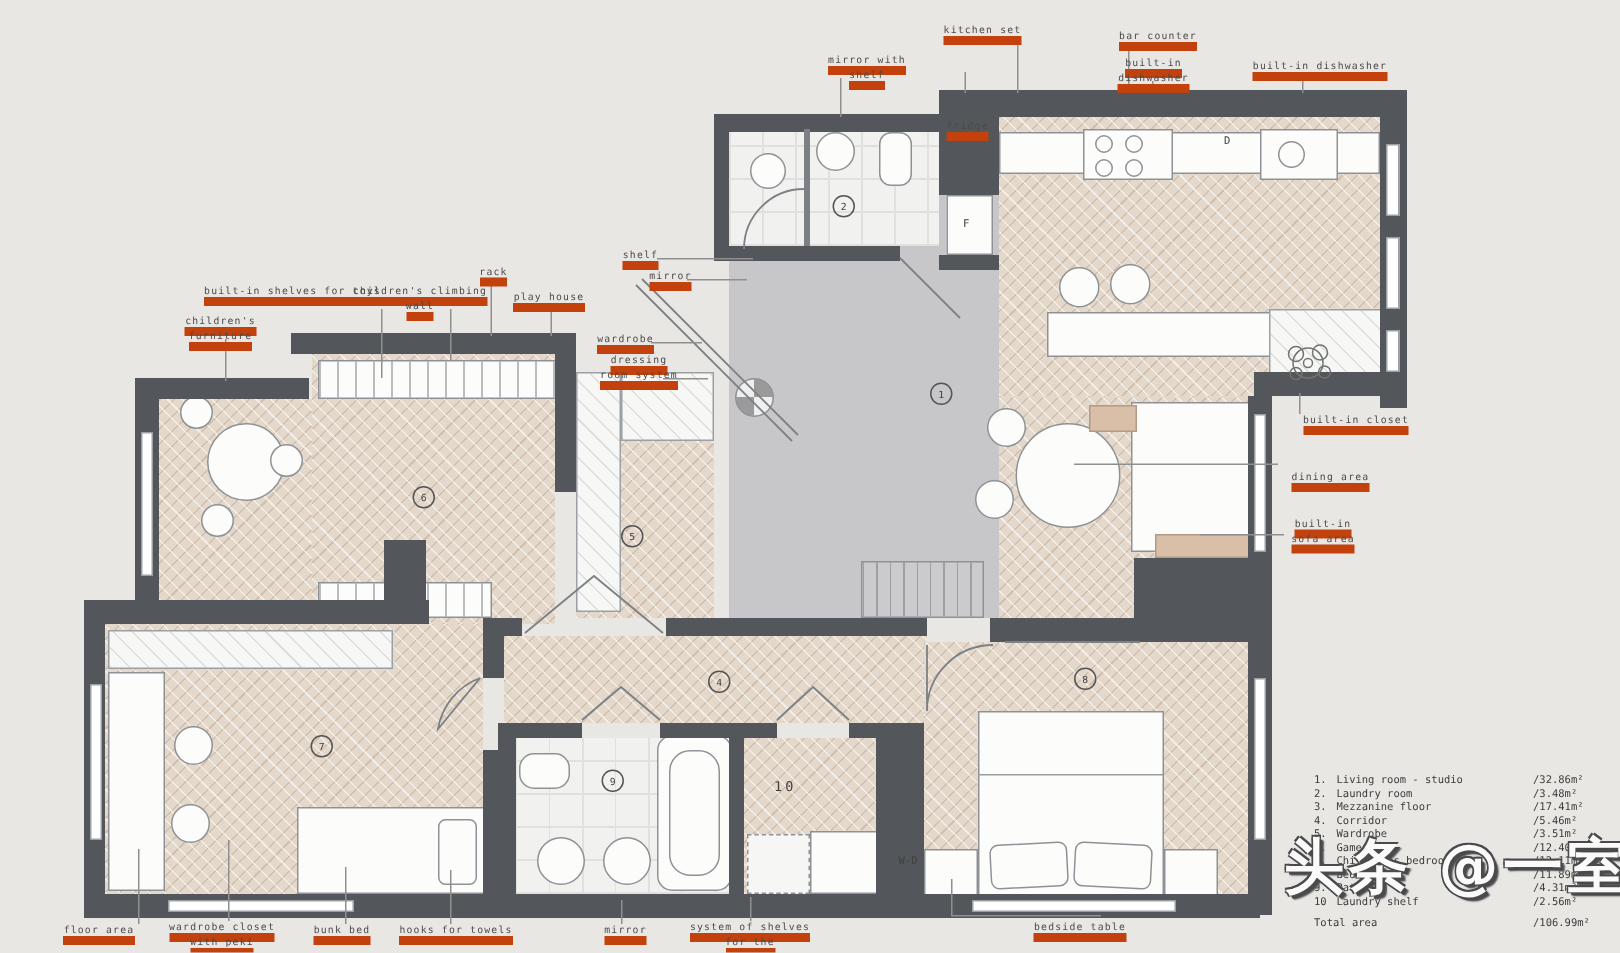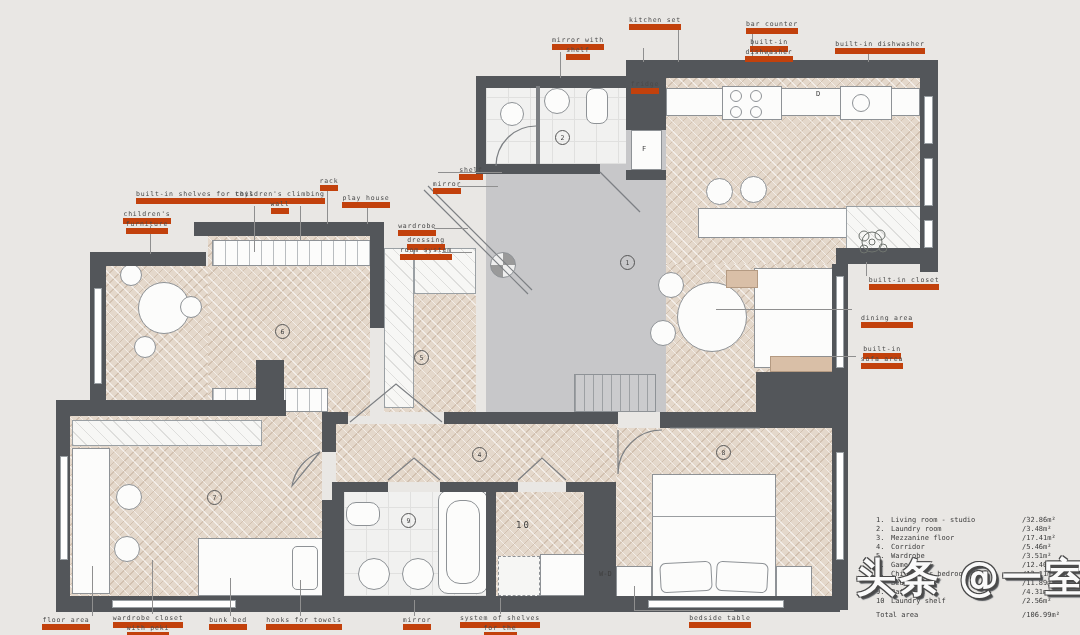--- a/index.html
+++ b/index.html
@@ -206,21 +206,21 @@
   <div class="lbl lft" style="left:548px;top:36px;width:60px;"><span>mirror with shelf</span></div>
   <div class="lbl" style="left:622px;top:40px;width:46px;margin-top:40px;"><span>fridge</span></div>
   <div class="lbl" style="left:737px;top:20px;width:70px;"><span>bar counter</span></div>
   <div class="lbl" style="left:735px;top:38px;width:68px;"><span>built-in dishwasher</span></div>
   <div class="lbl" style="left:828px;top:40px;width:104px;"><span>built-in dishwasher</span></div>
   <div class="lbl" style="left:312px;top:177px;width:34px;"><span>rack</span></div>
   <div class="lbl" style="left:136px;top:190px;width:118px;"><span>built-in shelves for toys</span></div>
   <div class="lbl" style="left:234px;top:190px;width:92px;"><span>children's climbing wall</span></div>
   <div class="lbl" style="left:334px;top:194px;width:64px;"><span>play house</span></div>
   <div class="lbl" style="left:110px;top:210px;width:74px;"><span>children's furniture</span></div>
-  <div class="lbl" style="left:408px;top:166px;width:38px;margin-left:44px;"><span>shelf</span></div>
+  <div class="lbl" style="left:408px;top:166px;width:38px;"><span>shelf</span></div>
   <div class="lbl" style="left:426px;top:180px;width:42px;"><span>mirror</span></div>
   <div class="lbl" style="left:390px;top:222px;width:54px;"><span>wardrobe</span></div>
   <div class="lbl" style="left:398px;top:236px;width:56px;"><span>dressing room system</span></div>
   <div class="lbl lft" style="left:858px;top:276px;width:92px;"><span>built-in closet</span></div>
   <div class="lbl lft" style="left:852px;top:314px;width:70px;"><span>dining area</span></div>
   <div class="lbl lft" style="left:856px;top:345px;width:52px;"><span>built-in sofa area</span></div>
   <div class="lbl" style="left:36px;top:616px;width:60px;"><span>floor area</span></div>
   <div class="lbl" style="left:104px;top:614px;width:88px;"><span>wardrobe closet with peki</span></div>
   <div class="lbl" style="left:200px;top:616px;width:56px;"><span>bunk bed</span></div>
   <div class="lbl" style="left:258px;top:616px;width:92px;"><span>hooks for towels</span></div>

